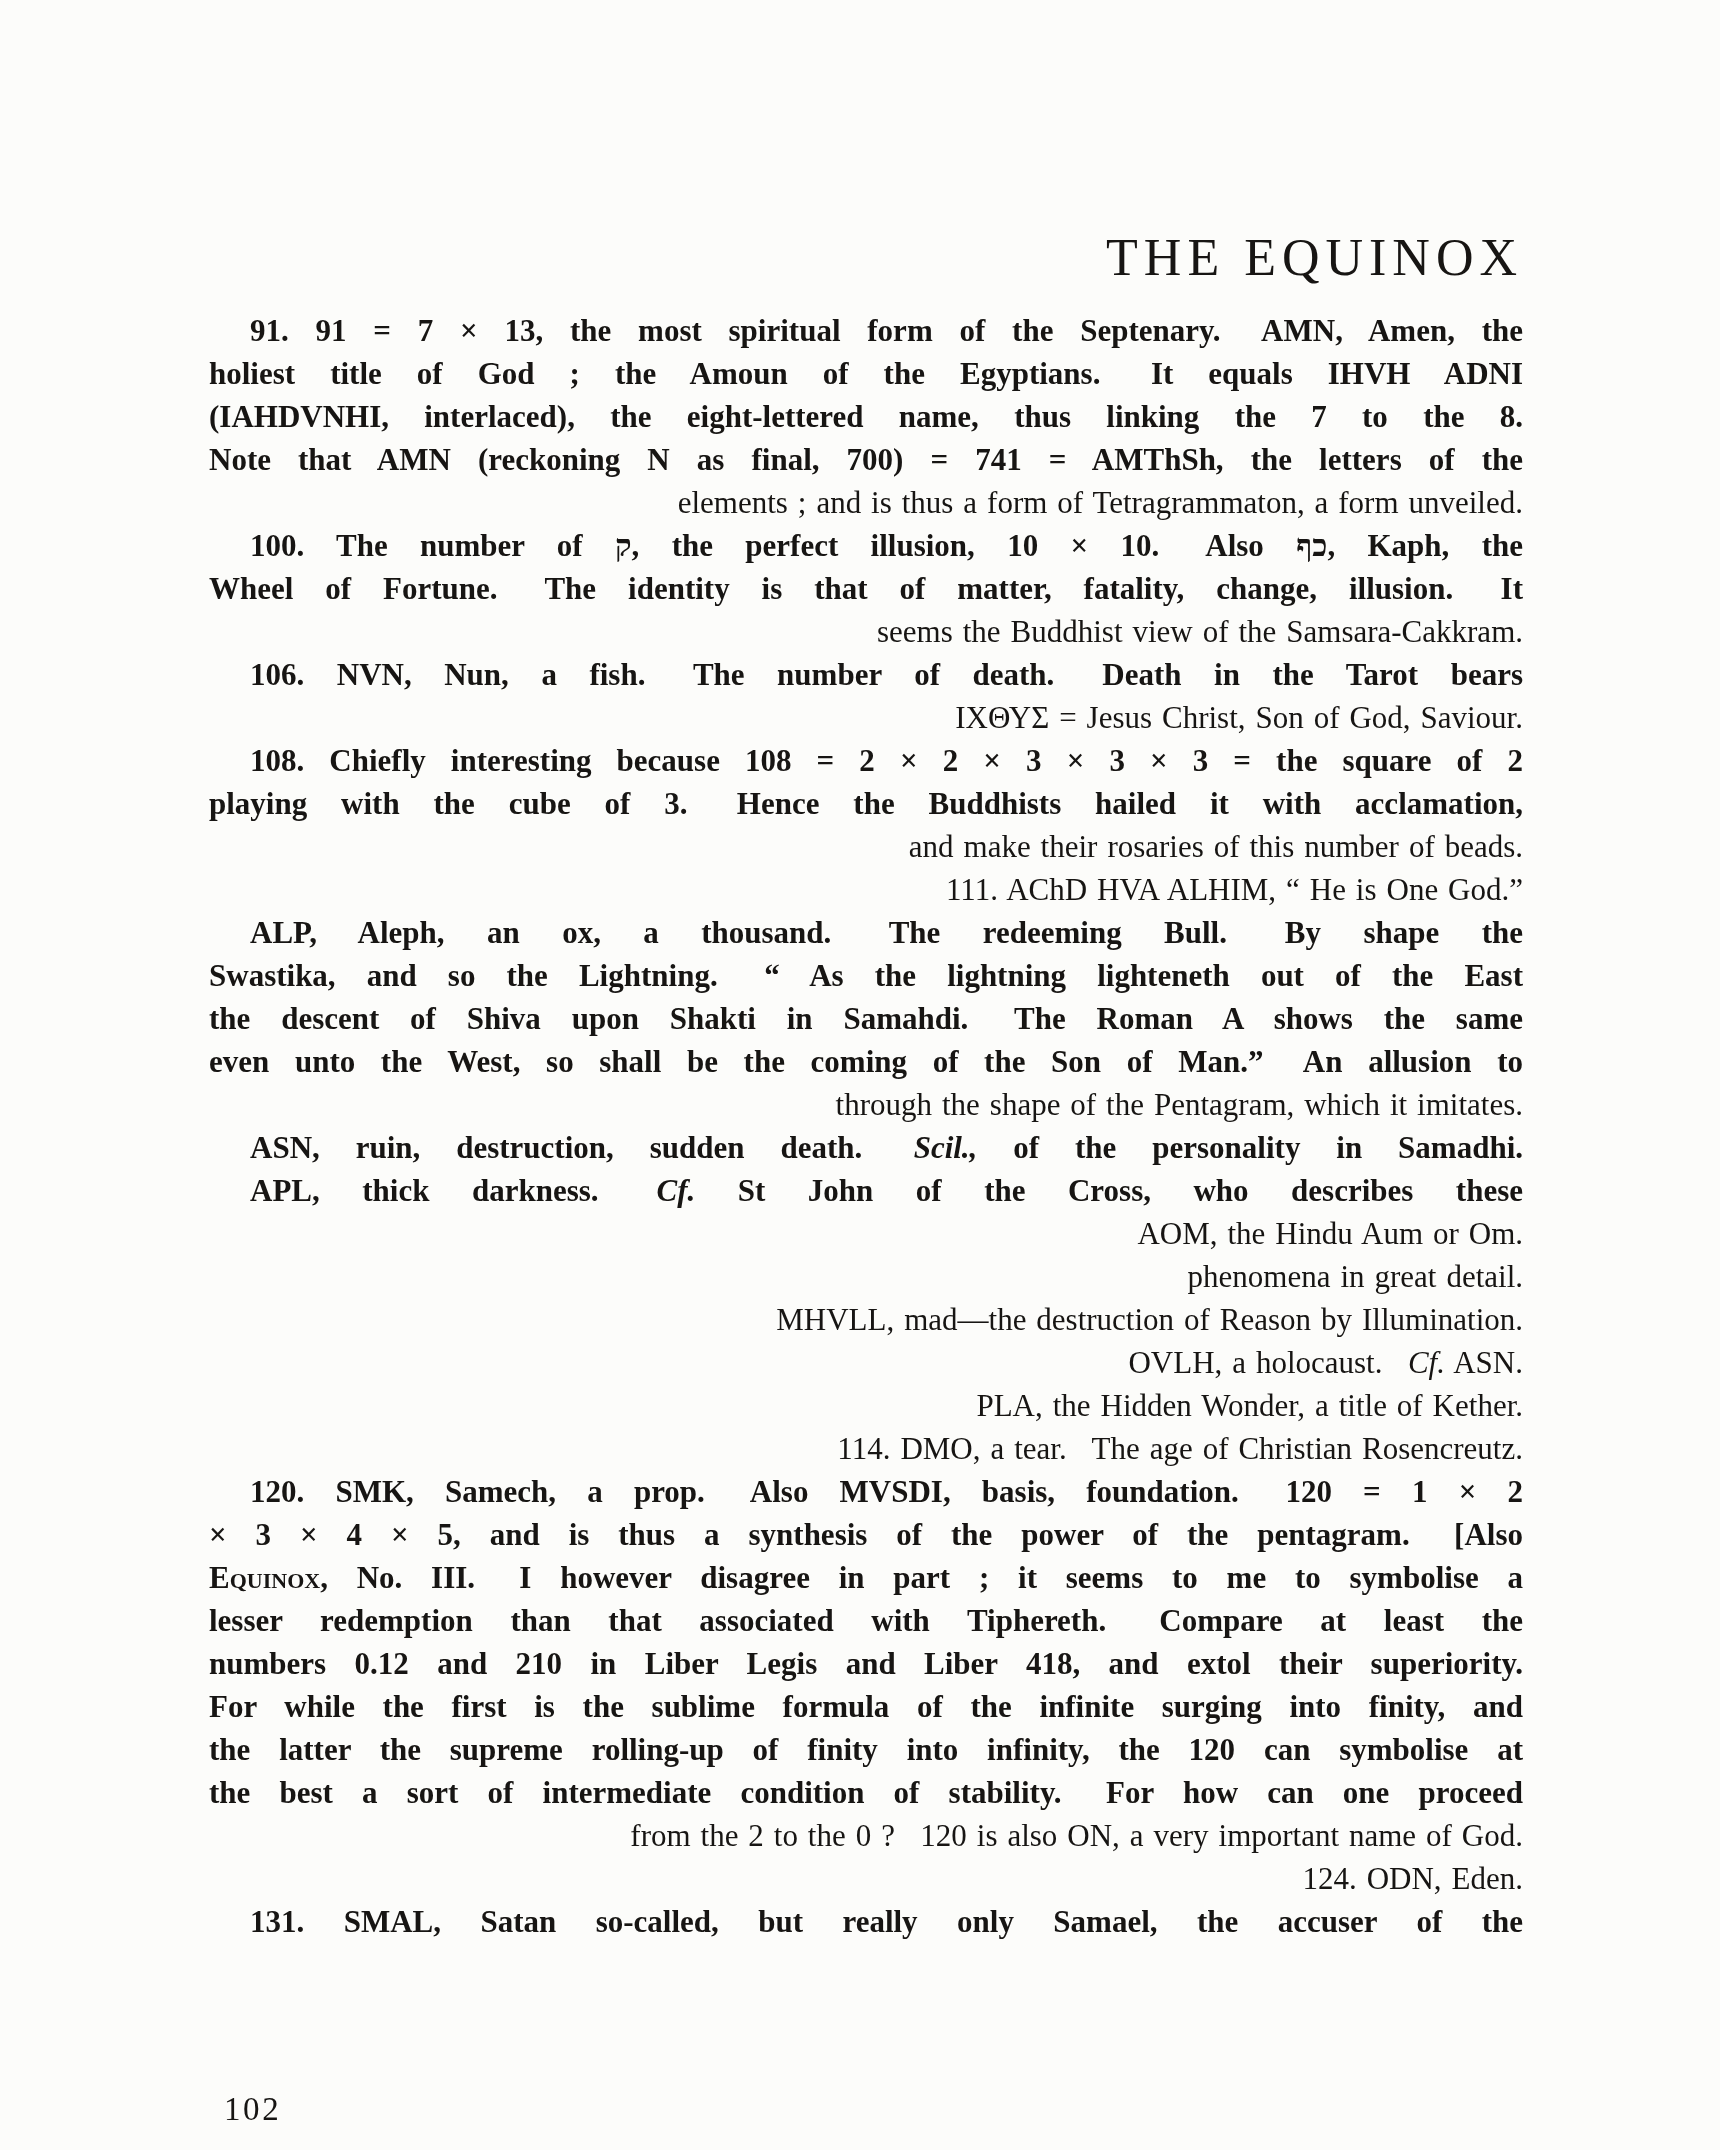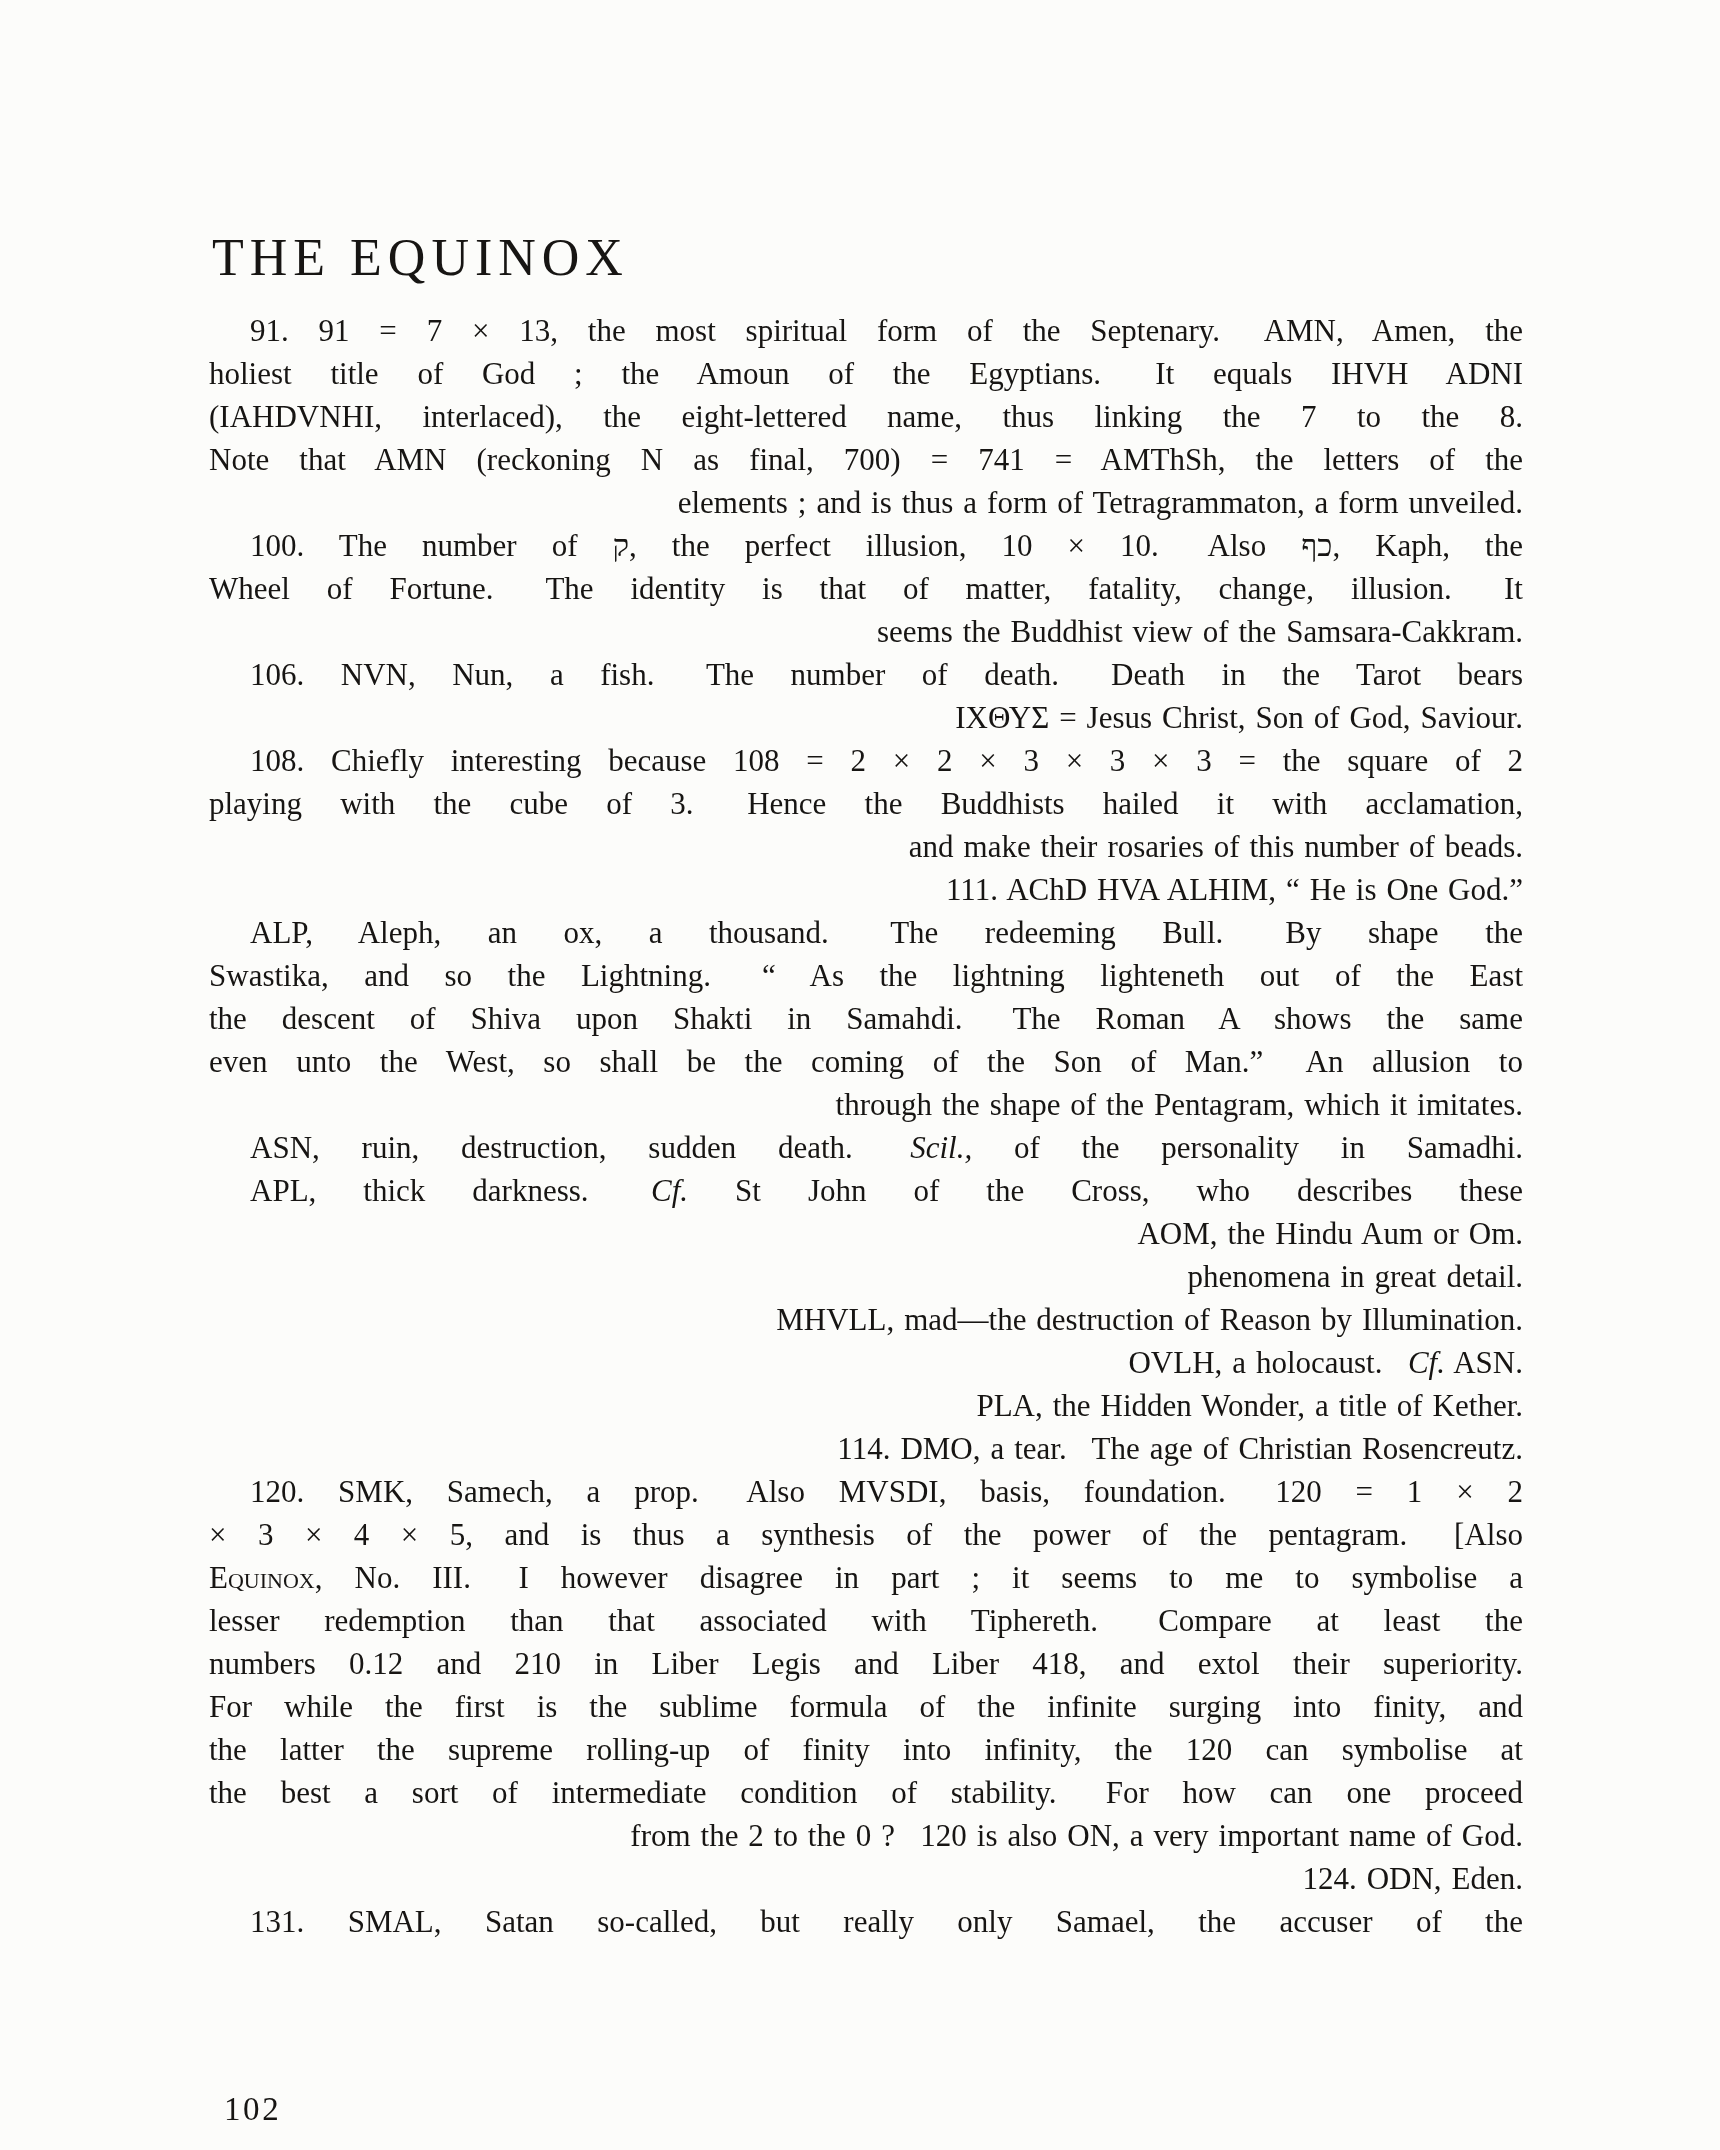--- a/index.html
+++ b/index.html
@@ -15,37 +15,38 @@
     position: absolute;
     left: 209px;
     top: 232px;
     width: 1314px;
   }
   .title {
     font-size: 52px;
     font-weight: normal;
     letter-spacing: 6px;
     padding-left: 3px;      
-    text-align: left;
+    text-align: right;
     line-height: 1;
     margin: 0 0 25px 0;
     white-space: nowrap;
   }
   .page-body { width: 100%; }
   .line {
     font-size: 31px;
     line-height: 43px;
     height: 43px;
     word-spacing: 2.2px;
     text-align: right;
     overflow: visible;
   }
   .line.just {
     text-align: justify;
     text-align-last: justify;
+    font-weight: bold;
   }
   .line.indent { padding-left: 41px; }
   .it { font-style: italic; }
   .sc { font-variant: small-caps; }
   .pagenum {
     position: absolute;
     left: 224px;
     top: 2091px;
     font-size: 33px;
     letter-spacing: 2.6px;

